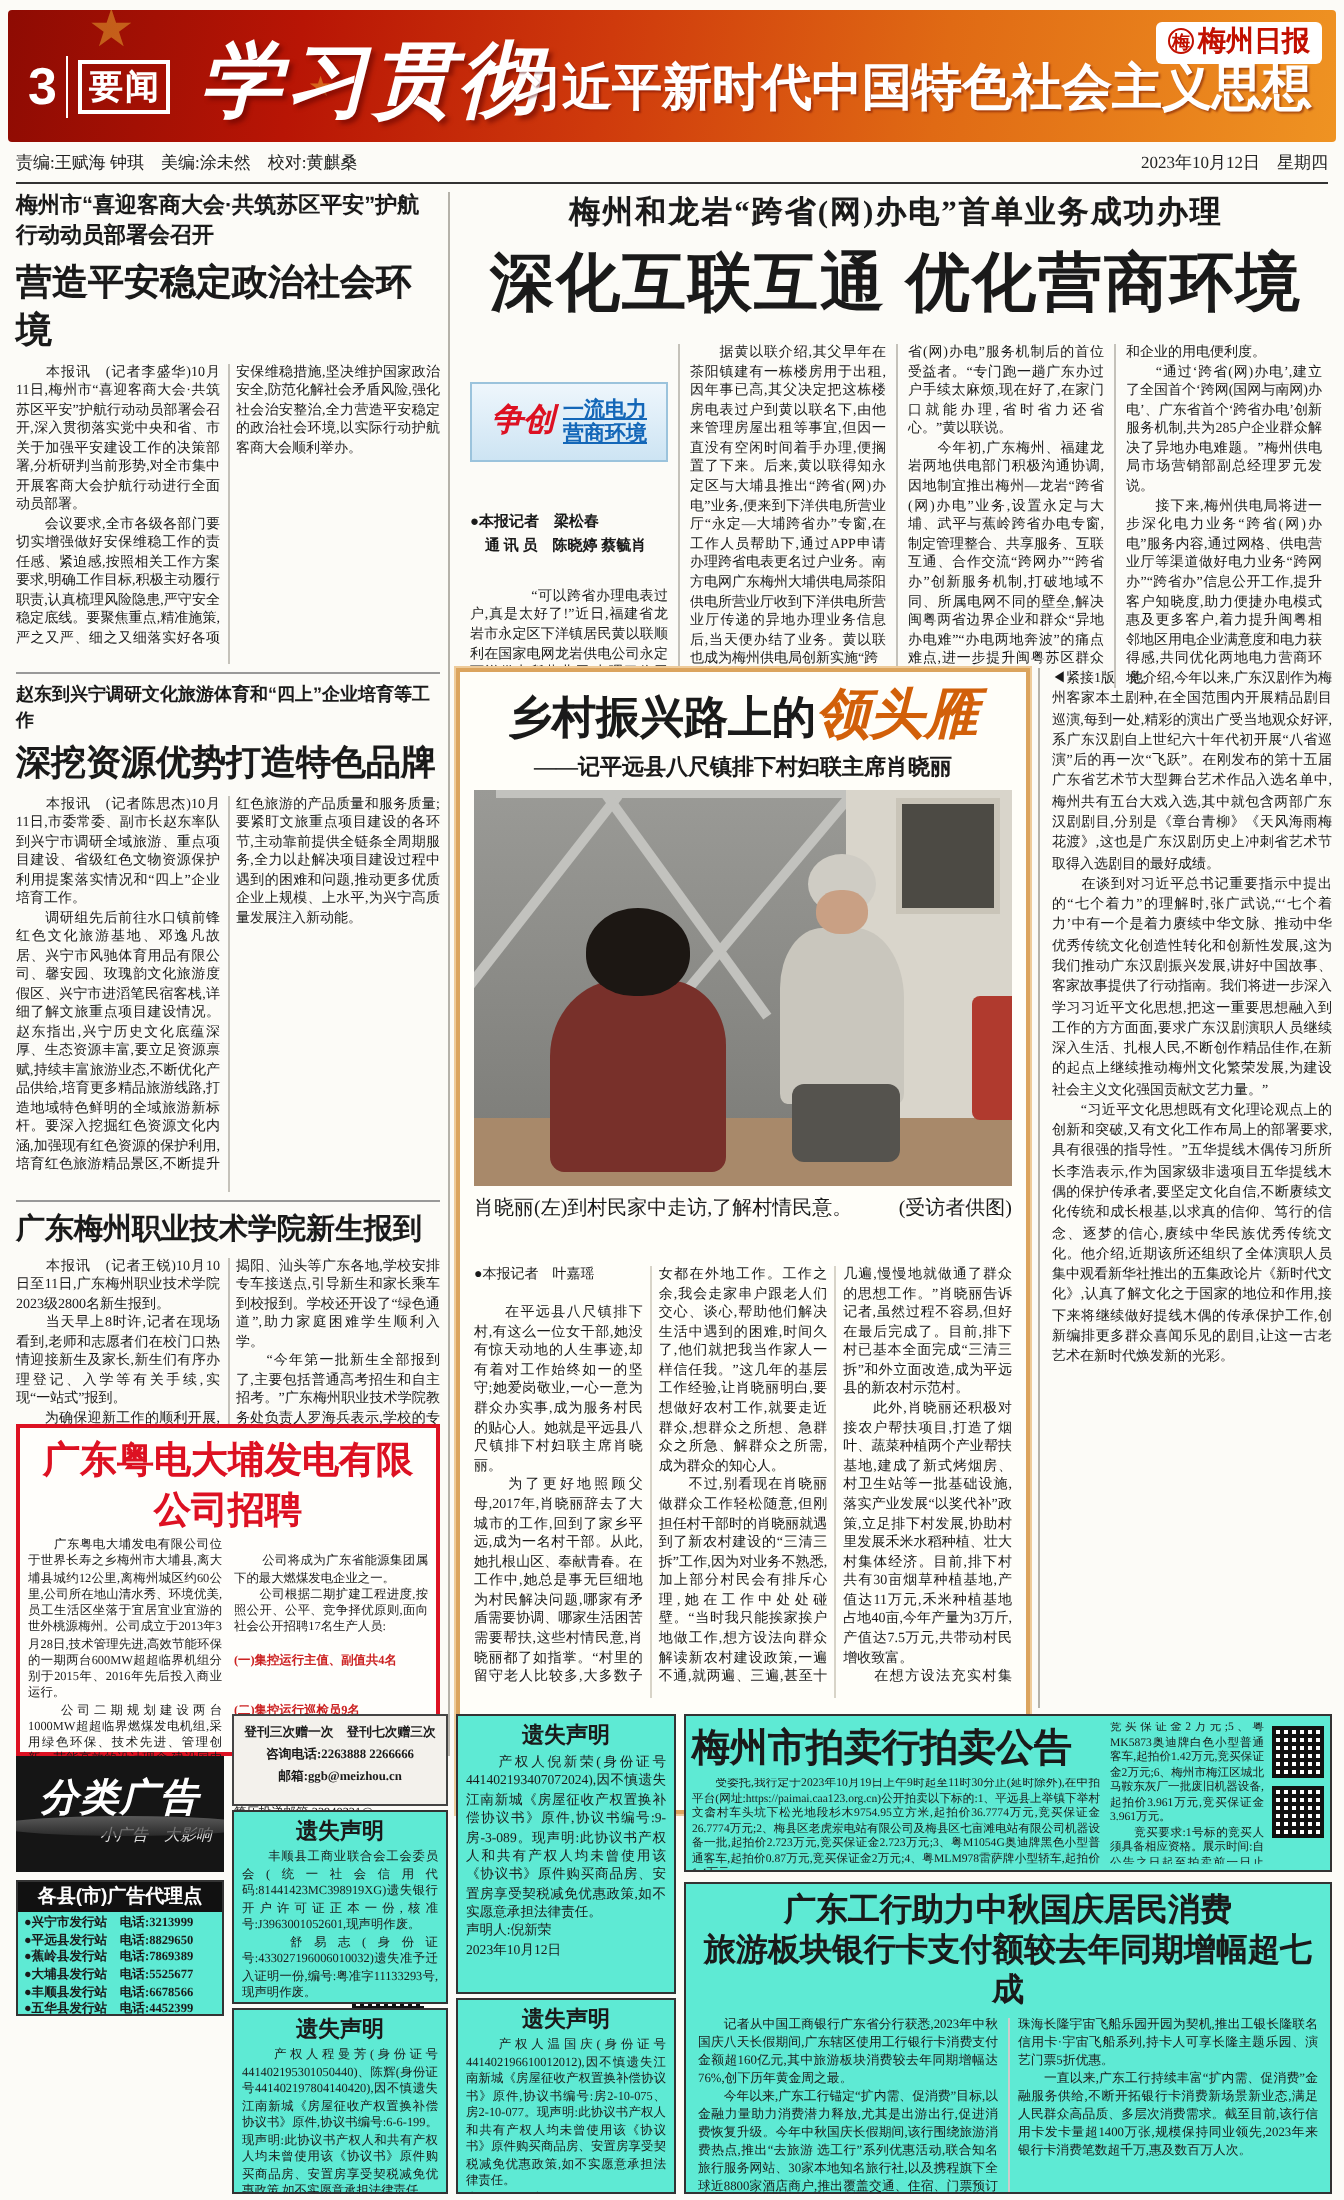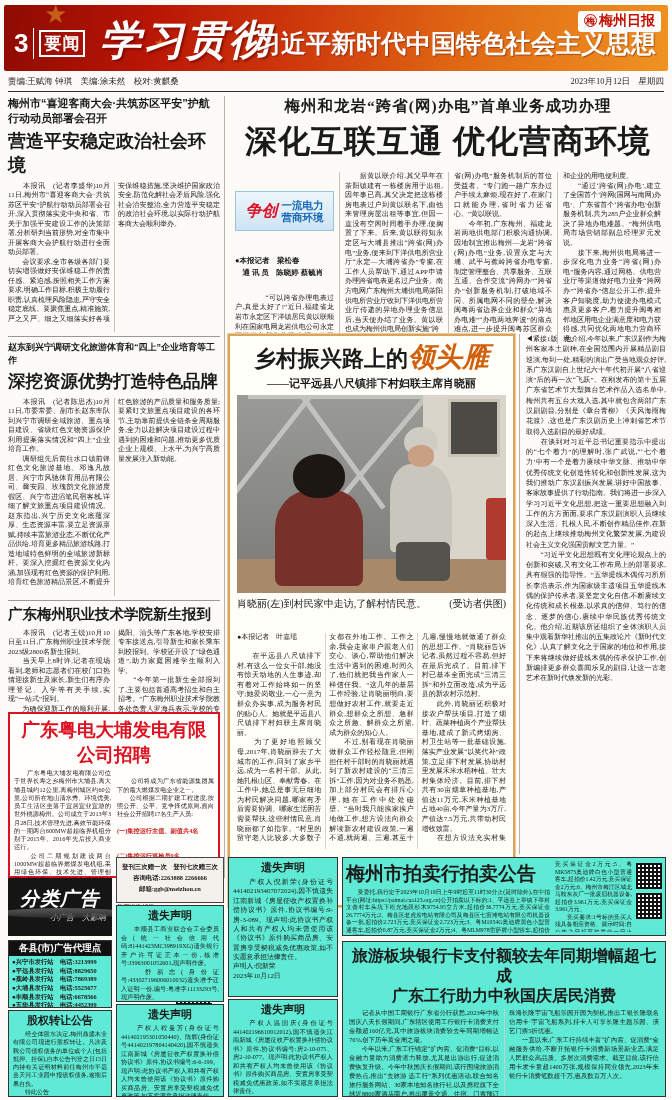--- a/index.html
+++ b/index.html
@@ -67,21 +67,21 @@
   .main .kicker { text-align:center; font-size:15.5px; font-weight:bold; letter-spacing:1px; }
   .main h1 { text-align:center; font-size:32px; font-family:"Liberation Sans",sans-serif;
     letter-spacing:1px; margin-top:3px; }
   .main-cols { display:flex; margin-top:8px; height:172px; }
   .mc { width:25%; padding:0 5px; font-size:7px; line-height:1.37; text-align:justify;
     white-space:pre-wrap; overflow:hidden; }
   .mc + .mc { border-left:1px solid #c5c2ba; }
   .ebadge { height:40px; border:1px solid #9bc3dc; background:linear-gradient(#eef6fc,#cde4f3);
     display:flex; align-items:center; justify-content:center; gap:4px; margin-bottom:3px; }
   .ebadge .zc { color:#d12; font-size:16px; font-weight:bold; font-style:italic; font-family:"Liberation Sans",sans-serif; }
-  .ebadge .bt { color:#1467b8; font-size:10.5px; font-weight:bold; line-height:1.2; font-family:"Liberation Sans",sans-serif; }
+  .ebadge .bt { color:#1467b8; font-size:10.5px; font-weight:bold; line-height:1.2; font-family:"Liberation Sans",sans-serif;text-decoration:underline; }
   .bylines { font-size:7.5px; font-weight:bold; line-height:1.6; margin:2px 0 5px; white-space:pre-wrap; }
 
   
   .feat { position:absolute; left:228px; top:334px; width:287px; height:573px;
     border:2px solid #dba45e; outline:1px solid #eecb9a; background:#fffef9; padding:5px 7px; }
   .feat-title { text-align:center; line-height:1; margin-top:3px; }
   .feat-title .t1 { font-size:22px; font-weight:bold; font-family:"Liberation Sans",sans-serif; }
   .feat-title .t2 { font-size:27px; font-weight:bold; font-style:italic; color:#d2600a; font-family:"Liberation Sans",sans-serif; }
   .feat-sub { text-align:center; font-size:11px; font-weight:bold; margin:5px 0 4px; }
   .photo { position:relative; height:198px; background:#8d8d89; overflow:hidden; }
@@ -299,29 +299,20 @@
     <ul>
       <li>●兴宁市发行站　电话:3213999</li>
       <li>●平远县发行站　电话:8829650</li>
       <li>●蕉岭县发行站　电话:7869389</li>
       <li>●大埔县发行站　电话:5525677</li>
       <li>●丰顺县发行站　电话:6678566</li>
       <li>●五华县发行站　电话:4452399</li>
     </ul>
   </div>
 
-  <div class="equity boxed">
-    <div class="notice-title">股权转让公告</div>
-    <div class="notice-body">　　经全体股东决定,梅州鼎盛木业有限公司现进行股权转让。凡涉及我公司债权债务的单位或个人(包括抵押、担保),自本公告刊登之日15日内持有关证明材料前往梅州市平远县天河工业园申报债权债务,逾期后果自负。
-　　特此公告
-　　联系人:张生
-　　电话:13750555109
-梅州鼎盛木业有限公司
-2023年10月12日</div>
-  </div>
 
   <div class="lost1 boxed">
     <div class="notice-title">遗失声明</div>
     <div class="notice-body">　　丰顺县工商业联合会工会委员会(统一社会信用代码:81441423MC398919XG)遗失银行开户许可证正本一份,核准号:J3963001052601,现声明作废。
 　　舒易志(身份证号:433027196006010032)遗失准予迁入证明一份,编号:粤准字11133293号,现声明作废。</div>
   </div>
   <div class="lost2 boxed">
     <div class="notice-title">遗失声明</div>
     <div class="notice-body">　　产权人程曼芳(身份证号441402195301050440)、陈辉(身份证号441402197804140420),因不慎遗失江南新城《房屋征收产权置换补偿协议书》原件,协议书编号:6-6-199。现声明:此协议书产权人和共有产权人均未曾使用该《协议书》原件购买商品房、安置房享受契税减免优惠政策,如不实愿意承担法律责任。
 声明人:程曼芳、陈辉
@@ -350,20 +341,20 @@
         <div class="b2">竞买保证金2万元;5、粤MK5873奥迪牌白色小型普通客车,起拍价1.42万元,竞买保证金2万元;6、梅州市梅江区城北马鞍东灰厂一批废旧机器设备,起拍价3.961万元,竞买保证金3.961万元。
 　　竞买要求:1号标的竞买人须具备相应资格。展示时间:自公告之日起至拍卖前一日止(节假日除外)。展示地点:标的所在地。参与竞买的请关注微信公众号“梅州市拍卖行”报名、查询,联系电话:0753-2122223、2122226。
 2023年10月12日</div>
         <div class="qr qr-sm q1"></div>
         <div class="qr qr-sm q2"></div>
       </div>
     </div>
   </div>
 
   <div class="icbc boxed">
+    <h3>广东工行助力中秋国庆居民消费</h3>
     <h3>旅游板块银行卡支付额较去年同期增幅超七成</h3>
-    <h3>广东工行助力中秋国庆居民消费</h3>
     <div class="ib">　　记者从中国工商银行广东省分行获悉,2023年中秋国庆八天长假期间,广东辖区使用工行银行卡消费支付金额超160亿元,其中旅游板块消费较去年同期增幅达76%,创下历年黄金周之最。
 　　今年以来,广东工行锚定“扩内需、促消费”目标,以金融力量助力消费潜力释放,尤其是出游出行,促进消费恢复升级。今年中秋国庆长假期间,该行围绕旅游消费热点,推出“去旅游 选工行”系列优惠活动,联合知名旅行服务网站、30家本地知名旅行社,以及携程旗下全球近8800家酒店商户,推出覆盖交通、住宿、门票预订等的各类折扣优惠促销活动。据广东工行相关人士介绍,该行着重支持广东特色文化旅游产业发展,近期以珠海长隆宇宙飞船乐园开园为契机,推出工银长隆联名信用卡·宇宙飞船系列,持卡人可享长隆主题乐园、演艺门票5折优惠。
 　　一直以来,广东工行持续丰富“扩内需、促消费”金融服务供给,不断开拓银行卡消费新场景新业态,满足人民群众高品质、多层次消费需求。截至目前,该行信用卡发卡量超1400万张,规模保持同业领先,2023年来银行卡消费笔数超千万,惠及数百万人次。</div>
   </div>
 
 </div>
 
 </body></html>

